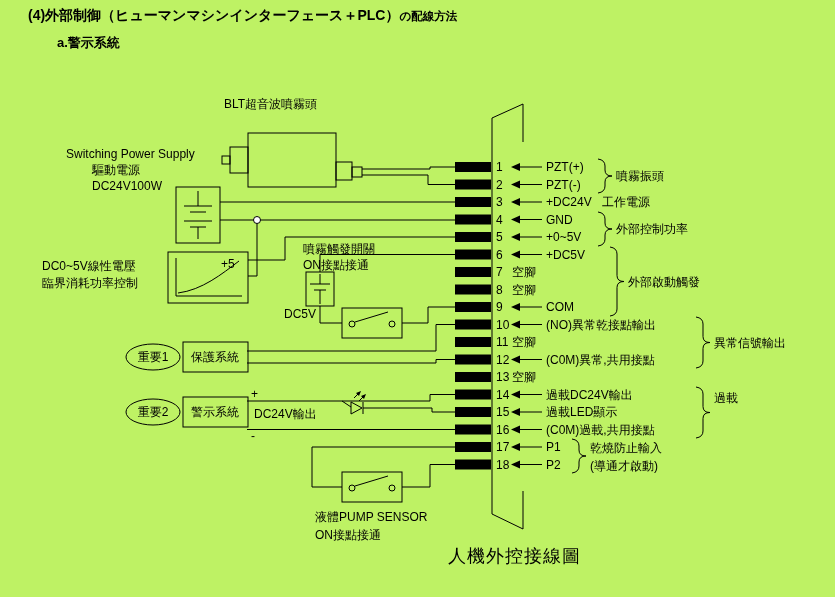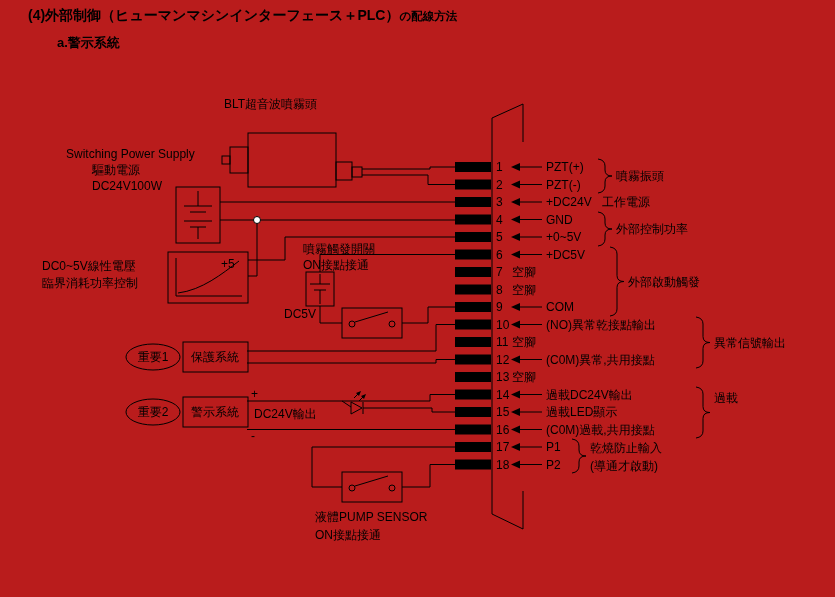--- a/index.html
+++ b/index.html
@@ -1,16 +1,16 @@
 <!DOCTYPE html>
 <html><head>
 <meta charset="utf-8">
 <style>
   html,body{margin:0;padding:0;background:#fff}
-  .page{position:relative;width:835px;height:597px;background:#b91c1c;overflow:hidden;
+  .page{position:relative;width:835px;height:597px;background:#bef264;overflow:hidden;
         font-family:"Liberation Sans",sans-serif;color:#000}
   .title{position:absolute;left:28px;top:6px;font-weight:bold;white-space:nowrap}
   .title-main{font-size:14px}
   .title-suffix{font-size:11.5px}
   .subtitle{position:absolute;left:57px;top:34px;font-size:13px;font-weight:bold}
   .caption{position:absolute;left:448px;top:544px;font-size:18px;letter-spacing:1px}
   svg{position:absolute;left:0;top:0}
   svg text{font-family:"Liberation Sans",sans-serif;font-size:12px;fill:#000}
   .ctr{text-anchor:middle}
   .ln{stroke:#000;stroke-width:1;fill:none}
@@ -265,14 +265,15 @@
       <path class="ln" d="M696,387 Q703,388 703,394 L703,406.5 Q703,412.5 710,412.5 Q703,412.5 703,418.5 L703,431 Q703,437 696,438"></path>
       <text x="714" y="402">過載</text>
 
       <path class="ln" d="M572,439 Q579,440 579,446 L579,450 Q579,456 586,456 Q579,456 579,462 L579,466 Q579,472 572,473"></path>
       <text x="590" y="452">乾燒防止輸入</text>
       <text x="590" y="470">(導通才啟動)</text>
     </g>
 
   </svg>
 
+  <div class="caption">人機外控接線圖</div>
 
 </div>
 
 </body></html>

